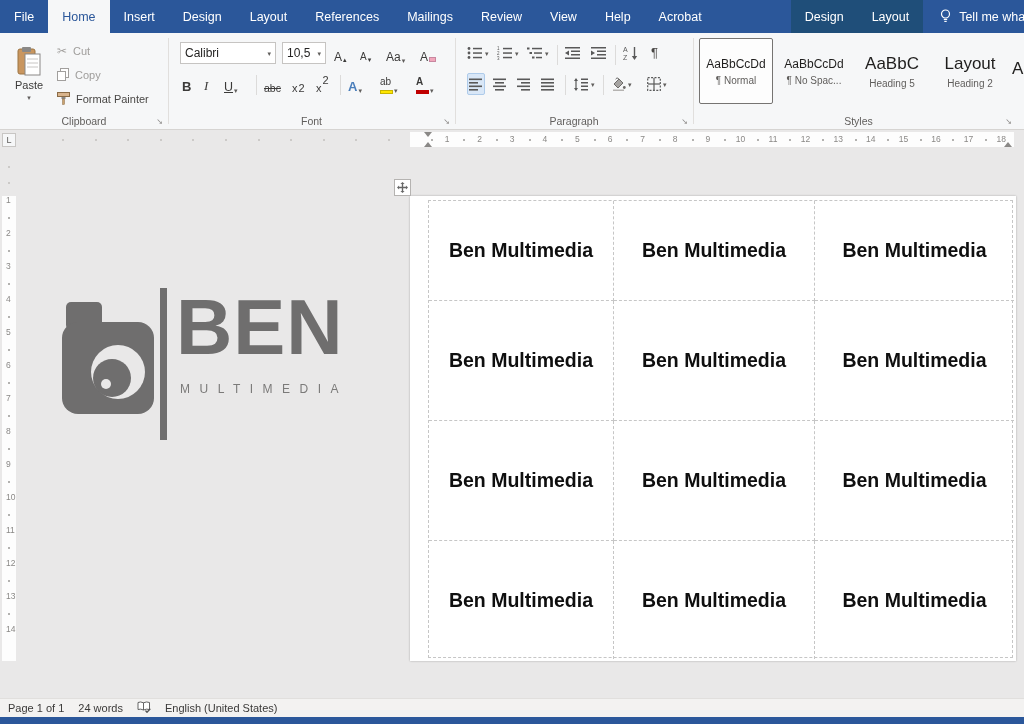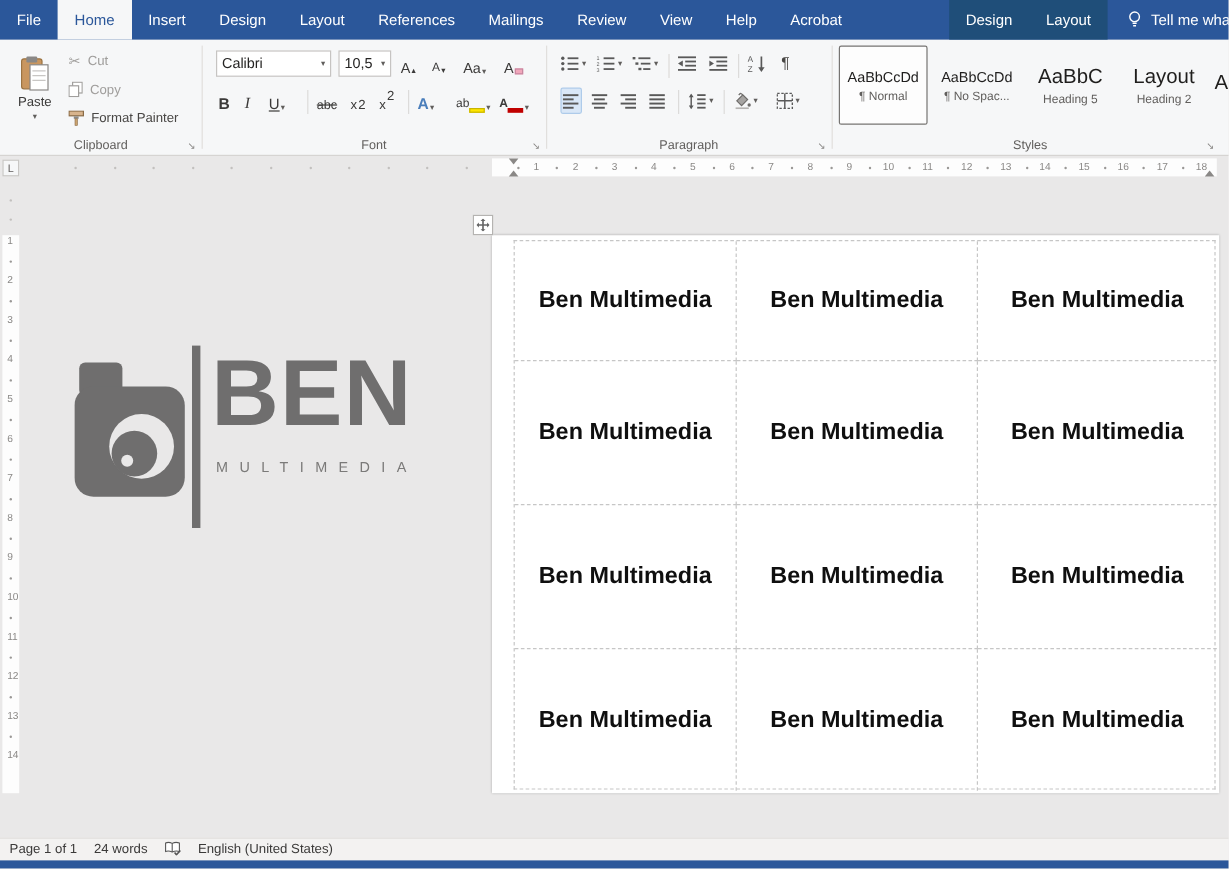--- a/index.html
+++ b/index.html
@@ -36,21 +36,21 @@
 .row1{top:11px}.row2{top:41px}
 .glyph{font-size:12px;line-height:14px}
 .glyph.small{font-size:10px}
 .mini-mark{font-size:7px;line-height:8px;color:#3b3a39}
 .bold-b{font-weight:bold;font-size:13px}
 .italic-i{font-style:italic;font-family:"Liberation Serif",serif;font-size:13px}
 .under-u{text-decoration:underline;font-size:12.5px}
 .strike{text-decoration:line-through;font-size:10.5px}
 .subsup{font-size:11px}
 .effects-a{font-weight:bold;font-size:13px;color:#4a7ebb}
-.colorbar{display:flex;align-items:flex-end;line-height:10px}
+.colorbar{display:flex;flex-direction:column;align-items:flex-start;line-height:10px}
 .colorbar .bar{width:13px;height:4px;margin-top:1px}
 .bar.yellow{background:#ffe600;border:1px solid #c8b400}
 .bar.red{background:#c00000}
 .eraser{width:7px;height:5px;background:#f1a7bb;border:1px solid #c887a0;margin-bottom:2px}
 .vsep{position:absolute;top:42px;width:1px;height:20px;background:#dcdbda}
 .vsep.r1{top:12px}
 
 
 .pbtn{position:absolute;display:flex;align-items:center;gap:2px;height:22px}
 .pbtn.sel{background:#d9e7f7;border:1px solid #aecbea;border-radius:2px;padding:0 1px}

